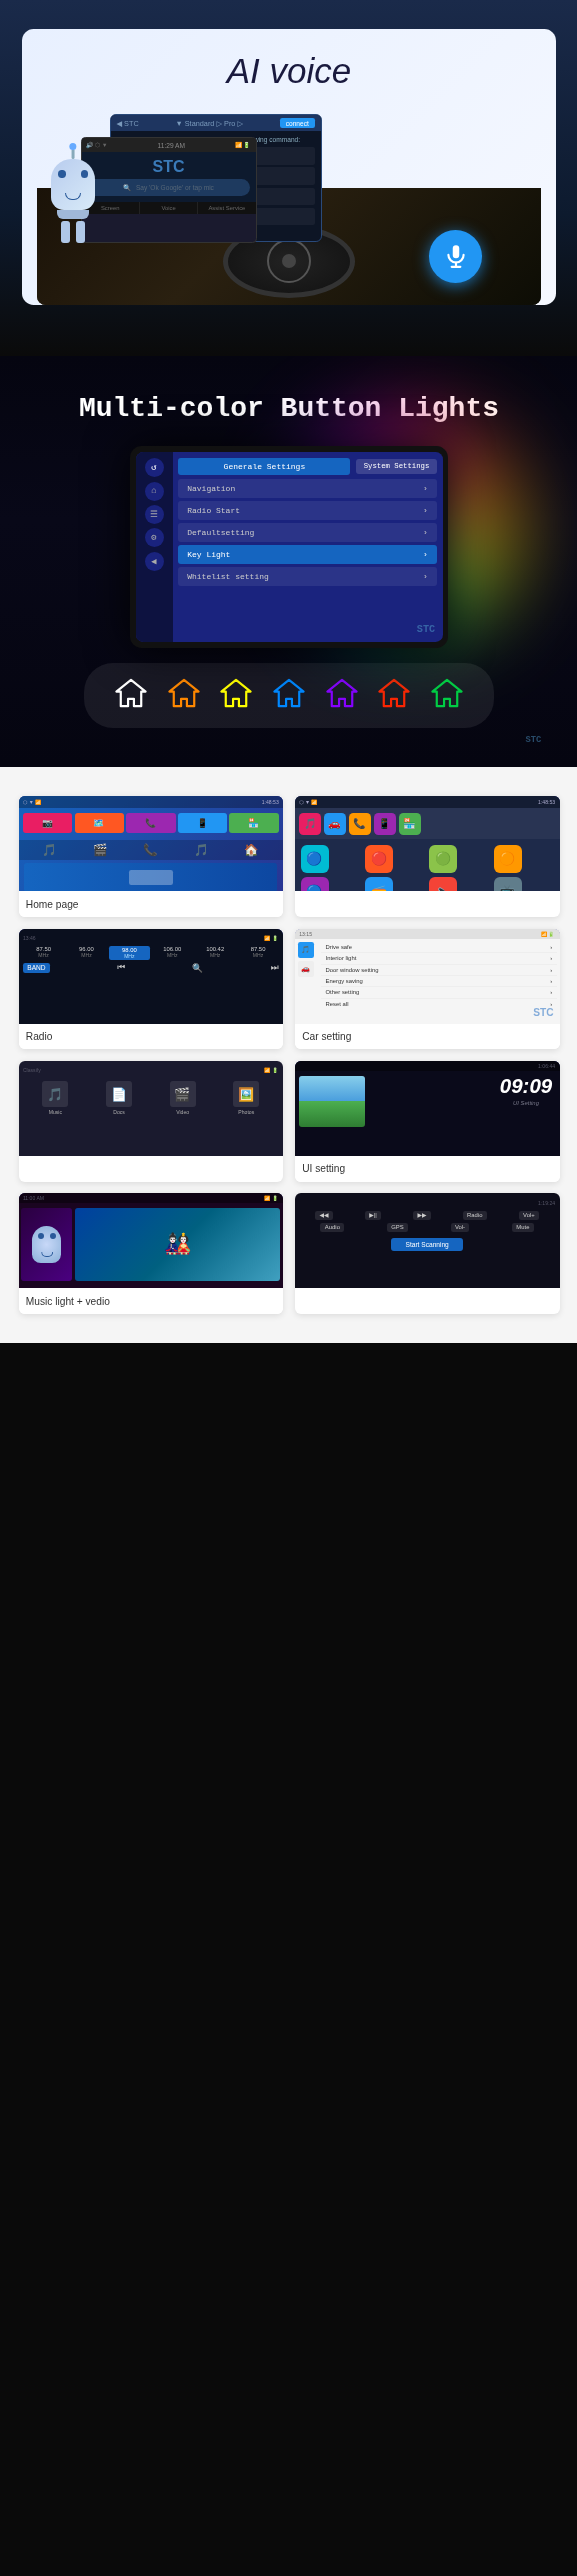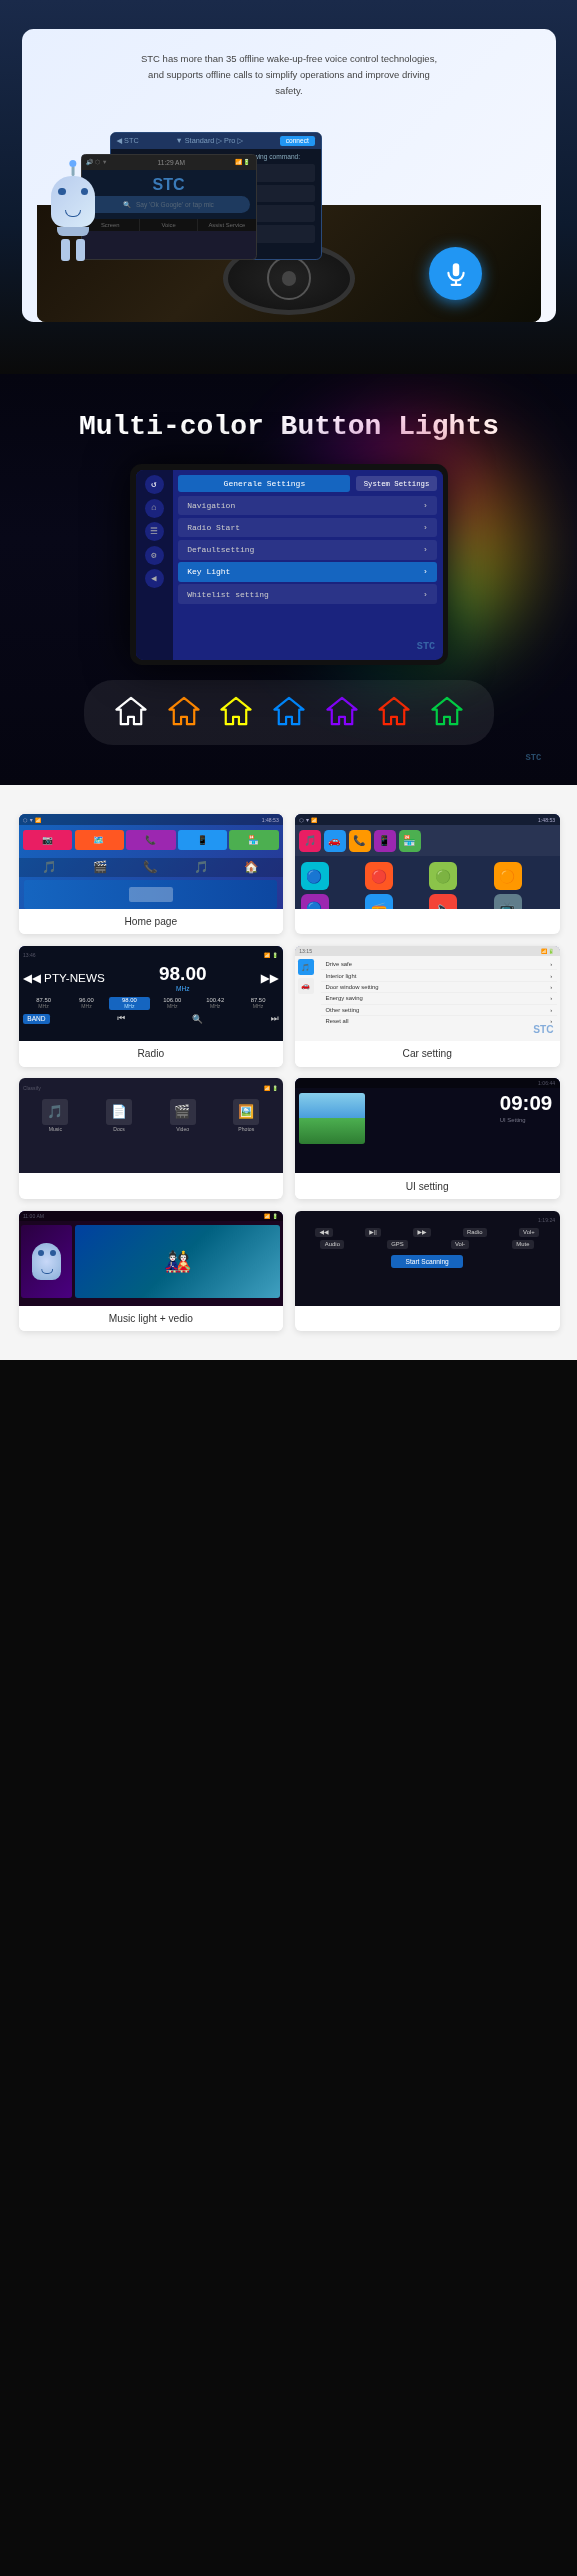--- a/index.html
+++ b/index.html
@@ -105,32 +105,31 @@
       box-shadow: 0 1.5px 5.9px rgba(0,0,0,0.1);
     }
     .ui-card-screen {
       height: 95px;
       background: #1a237e;
       overflow: hidden;
       position: relative;
     }
     .ui-card-label {
       padding: 7.3px;
-      text-align: center;
       font-size: 10.2px;
       color: #333;
       background: #fff;
     }
   </style>
 </head>
 <body>
 
 <section class="ai-voice-section">
   <div style="background: linear-gradient(135deg,#e8f0ff,#f5f8ff); border-radius: 11.7px; padding: 22px 14.6px 0; margin-bottom: 14.6px; overflow: hidden;">
-    <p style="font-size:9.5px; color:#444; line-height:1.7; max-width:307px; margin:0 auto 17.6px;">STC has more than 35 offline wake-up-free voice control technologies, and supports offline calls to simplify operations and improve driving safety.</p>
+    <h1 style="font-size:35px; font-style:italic; font-weight:400; color:#1a1a3e; background:none; -webkit-text-fill-color:#1a1a3e; margin-bottom:8.8px;">AI voice</h1>
 
     
     <div style="position:relative; height:205px;">
 
       <div style="position:absolute; left:14.6px; top:59px; z-index:4;">
         <div style="width:44px;height:51px;background:linear-gradient(135deg,#b8ccee,#d8eaf8);border-radius:20.5px 20.5px 13px 13px;position:relative;margin:0 auto;">
           <div style="position:absolute;top:-10.2px;left:50%;transform:translateX(-50%);width:2.9px;height:10.2px;background:#8ab;border-radius:1.5px;"></div>
           <div style="position:absolute;top:-16px;left:50%;transform:translateX(-50%);width:7.3px;height:7.3px;background:#6af;border-radius:50%;"></div>
           <div style="position:absolute;top:11.7px;left:7.3px;width:7.3px;height:7.3px;background:#2a5a9a;border-radius:50%;"></div>
           <div style="position:absolute;top:11.7px;right:7.3px;width:7.3px;height:7.3px;background:#2a5a9a;border-radius:50%;"></div>
@@ -387,28 +386,20 @@
     </div>
 
     <div class="ui-card">
       <div class="ui-card-screen">
         <div style="background:#0a0f1e;height:100%;padding:4.4px;position:relative;">
           <div style="height:10.2px;display:flex;align-items:center;font-size:5.1px;color:#556;margin-bottom:2.9px;">
             <span>13:46</span>
             <span style="margin-left:auto;">📶 🔋</span>
           </div>
 
-          <div style="display:flex;align-items:center;justify-content:space-between;margin-bottom:4.4px;">
-            <div style="font-size:11.7px;color:#fff;">◀◀ PTY-NEWS</div>
-            <div>
-              <div style="font-size:19px;font-weight:bold;color:#fff;">98.00</div>
-              <div style="font-size:6.6px;color:#4af;text-align:center;">MHz</div>
-            </div>
-            <div style="font-size:11.7px;color:#fff;">▶▶</div>
-          </div>
 
           <div style="display:grid;grid-template-columns:repeat(6,1fr);gap:1.5px;margin-bottom:2.9px;">
             <div style="text-align:center;">
                 <div style="font-size:5.9px;color:#ccc;">87.50</div>
                 <div style="font-size:5.1px;color:#777;">MHz</div>
               </div>
             <div style="text-align:center;">
                 <div style="font-size:5.9px;color:#ccc;">96.00</div>
                 <div style="font-size:5.1px;color:#777;">MHz</div>
               </div>
@@ -506,21 +497,21 @@
         <div style="background:#0a0a1a;height:100%;position:relative;">
           <div style="height:10.2px;background:rgba(0,0,0,0.4);display:flex;align-items:center;padding:0 4.4px;font-size:5.1px;color:#556;">
             <span style="margin-left:auto;">1:06:44</span>
           </div>
 
           <div style="position:absolute;left:4.4px;top:14.6px;width:66px;height:51px;border-radius:2.9px;overflow:hidden;">
             <div style="height:50%;background:linear-gradient(180deg,#87CEEB,#4a9edd);"></div>
             <div style="height:50%;background:linear-gradient(180deg,#4CAF50,#2e7d32);"></div>
           </div>
 
-          <div style="position:absolute;right:7.3px;top:13px;">
+          <div style="position:absolute;right:7.3px;top:13px;text-align:center;font-style:italic;">
             <div style="font-size:20.5px;font-weight:bold;color:#fff;">09:09</div>
             <div style="font-size:5.9px;color:#778;margin-top:1.5px;">UI Setting</div>
           </div>
         </div>
       </div>
       <div class="ui-card-label">UI setting</div>
     </div>
 
     <div class="ui-card">
       <div class="ui-card-screen">

